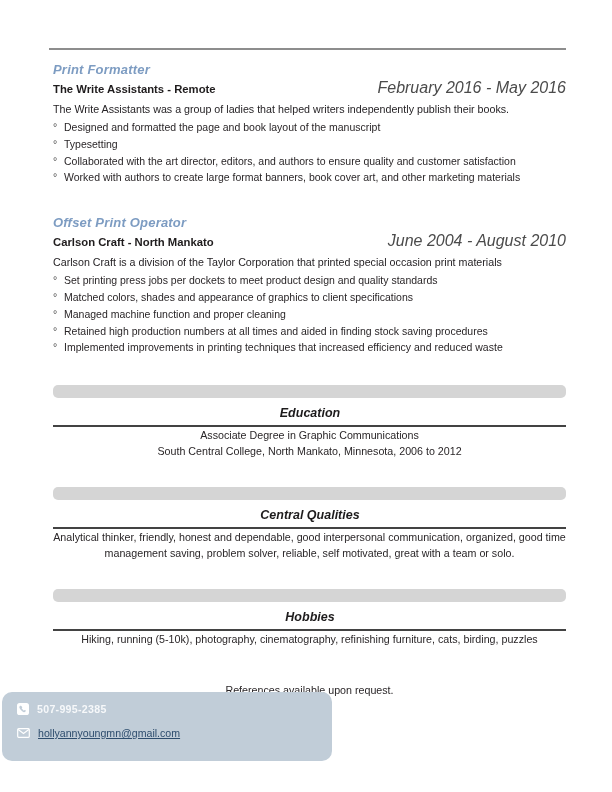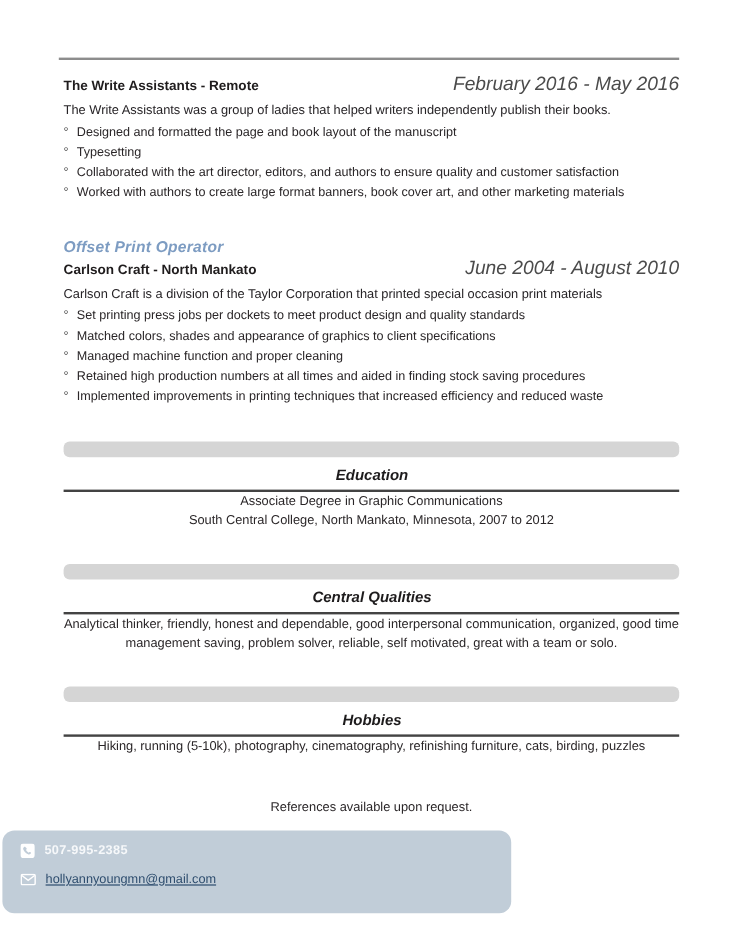--- a/index.html
+++ b/index.html
@@ -55,21 +55,21 @@
   .section-body { font-size:10.7px; line-height:16px; color:#2a2628; }
   .section-body .line { margin:0; }
   
   .references {
     margin-top:37px; text-align:center;
     font-size:10.7px; color:#2a2628;
   }
   
   .footer-card {
     position:absolute; left:2px; top:692px;
-    width:424px; height:69px;
+    width:330px; height:69px;
     background:#c1cdd8; border-radius:10px;
   }
   .contact-row {
     position:absolute; left:15px;
     display:flex; align-items:center; gap:8px;
   }
   .row-phone { top:11px; }
   .row-email { top:35px; }
   .phone-text { font-size:10.6px; font-weight:bold; color:#f6f8fa; letter-spacing:0.3px; }
   .email-link {
@@ -81,20 +81,21 @@
 </head>
 <body>
 
 <div class="page">
 
   <div class="top-rule"></div>
 
   <div class="content">
 
     <article class="job">
+      <h2 class="job-title">Print Formatter</h2>
       <div class="job-head">
         <span class="company">The Write Assistants - Remote</span>
         <span class="dates">February 2016 - May 2016</span>
       </div>
       <p class="summary">The Write Assistants was a group of ladies that helped writers independently publish their books.</p>
       <ul class="bullets">
         <li><span class="deg">°</span><span>Designed and formatted the page and book layout of the manuscript</span></li>
         <li><span class="deg">°</span><span>Typesetting</span></li>
         <li><span class="deg">°</span><span>Collaborated with the art director, editors,  and authors to ensure quality and customer satisfaction</span></li>
         <li><span class="deg">°</span><span>Worked with authors to create large format banners, book cover art, and other marketing materials</span></li>
@@ -115,21 +116,21 @@
         <li><span class="deg">°</span><span>Retained high production numbers at all times and aided in finding stock saving procedures</span></li>
         <li><span class="deg">°</span><span>Implemented improvements in printing techniques that increased efficiency and reduced waste</span></li>
       </ul>
     </article>
 
     <section class="rsection first">
       <div class="gray-bar"></div>
       <h3>Education</h3>
       <div class="section-body">
         <p class="line">Associate Degree in Graphic Communications</p>
-        <p class="line">South Central College, North Mankato, Minnesota, 2007 to 2012</p>
+        <p class="line">South Central College, North Mankato, Minnesota, 2006 to 2012</p>
       </div>
     </section>
 
     <section class="rsection">
       <div class="gray-bar"></div>
       <h3>Central Qualities</h3>
       <div class="section-body">
         <p class="line">Analytical thinker, friendly, honest and dependable, good interpersonal communication, organized, good time management saving, problem solver, reliable, self  motivated, great with a team or solo.</p>
       </div>
     </section>

